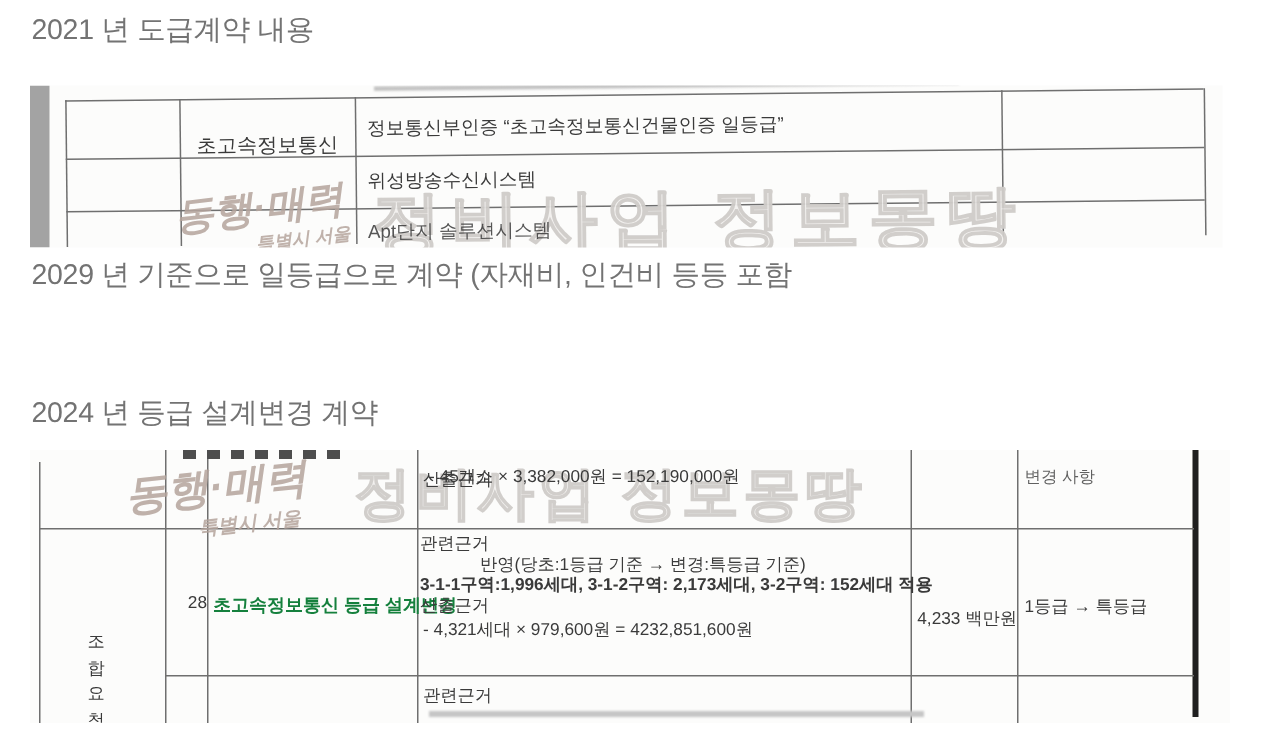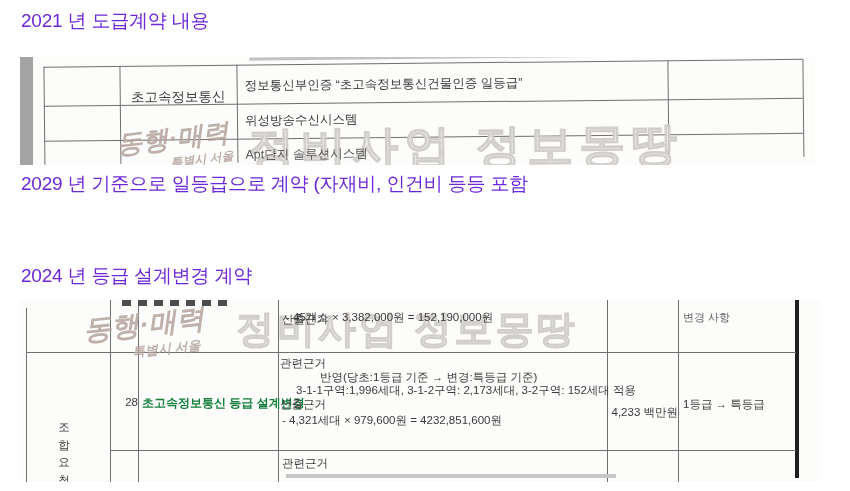--- a/index.html
+++ b/index.html
@@ -2,21 +2,21 @@
 <html><head>
 <meta charset="utf-8">
 <style>
   html,body{margin:0;padding:0;}
   body{
     width:850px;height:491px;position:relative;background:#ffffff;
     font-family:"Liberation Sans","DejaVu Sans",sans-serif;
     overflow:hidden;
   }
   .doc-heading{
-    position:absolute;left:21px;color:#6d28d9;font-size:19px;line-height:26px;
+    position:absolute;left:21px;color:#737373;font-size:19px;line-height:26px;
     letter-spacing:-0.2px;white-space:nowrap;
   }
   .shot{
     position:absolute;background:#fcfcfb;overflow:hidden;
   }
   .hline{position:absolute;height:1px;background:#6f6f6f;}
   .vline{position:absolute;width:1px;background:#6f6f6f;}
   .cell-text{position:absolute;color:#3a3a3a;white-space:nowrap;}
   .t1-text{font-size:12.5px;}
   .t2-text{font-size:11.5px;}
@@ -98,21 +98,21 @@
   <div class="cell-text t2-text" style="left:266px;top:10px;">- 45개소 × 3,382,000원 = 152,190,000원</div>
   <div class="cell-text" style="left:663px;top:10px;font-size:11px;opacity:0.8;">변경 사항</div>
 
   <div class="cell-text t2-text" style="left:90px;top:96px;width:28px;text-align:right;">28</div>
 
   <div class="cell-text" style="left:122px;top:95px;font-size:12px;font-weight:bold;color:#15803d;text-align:center;">초고속정보통신 등급 설계변경</div>
 
   <div style="position:absolute;left:260px;top:57px;">
     <div class="content-line">관련근거</div>
     <div class="content-line" style="padding-left:40px;">반영(당초:1등급 기준 → 변경:특등급 기준)</div>
-    <div class="content-line" style="padding-left:16px;">3-1-1구역:1,996세대, 3-1-2구역: 2,173세대, 3-2구역: 152세대 적용</div>
+    <div class="content-line" style="padding-left:0;font-weight:bold;">3-1-1구역:1,996세대, 3-1-2구역: 2,173세대, 3-2구역: 152세대 적용</div>
     <div class="content-line">산출근거</div>
     <div class="content-line" style="padding-left:2px;margin-top:3px;">- 4,321세대 × 979,600원 = 4232,851,600원</div>
   </div>
 
   <div class="cell-text t2-text" style="left:587px;top:105px;width:71px;text-align:right;">4,233 백만원</div>
 
   <div class="cell-text t2-text" style="left:663px;top:97px;">1등급 → 특등급</div>
 
   <div class="cell-text t2-text" style="left:262px;top:156px;">관련근거</div>
   <div class="streak" style="left:266px;top:174px;width:330px;height:4px;background:#c6c6c6;"></div>

